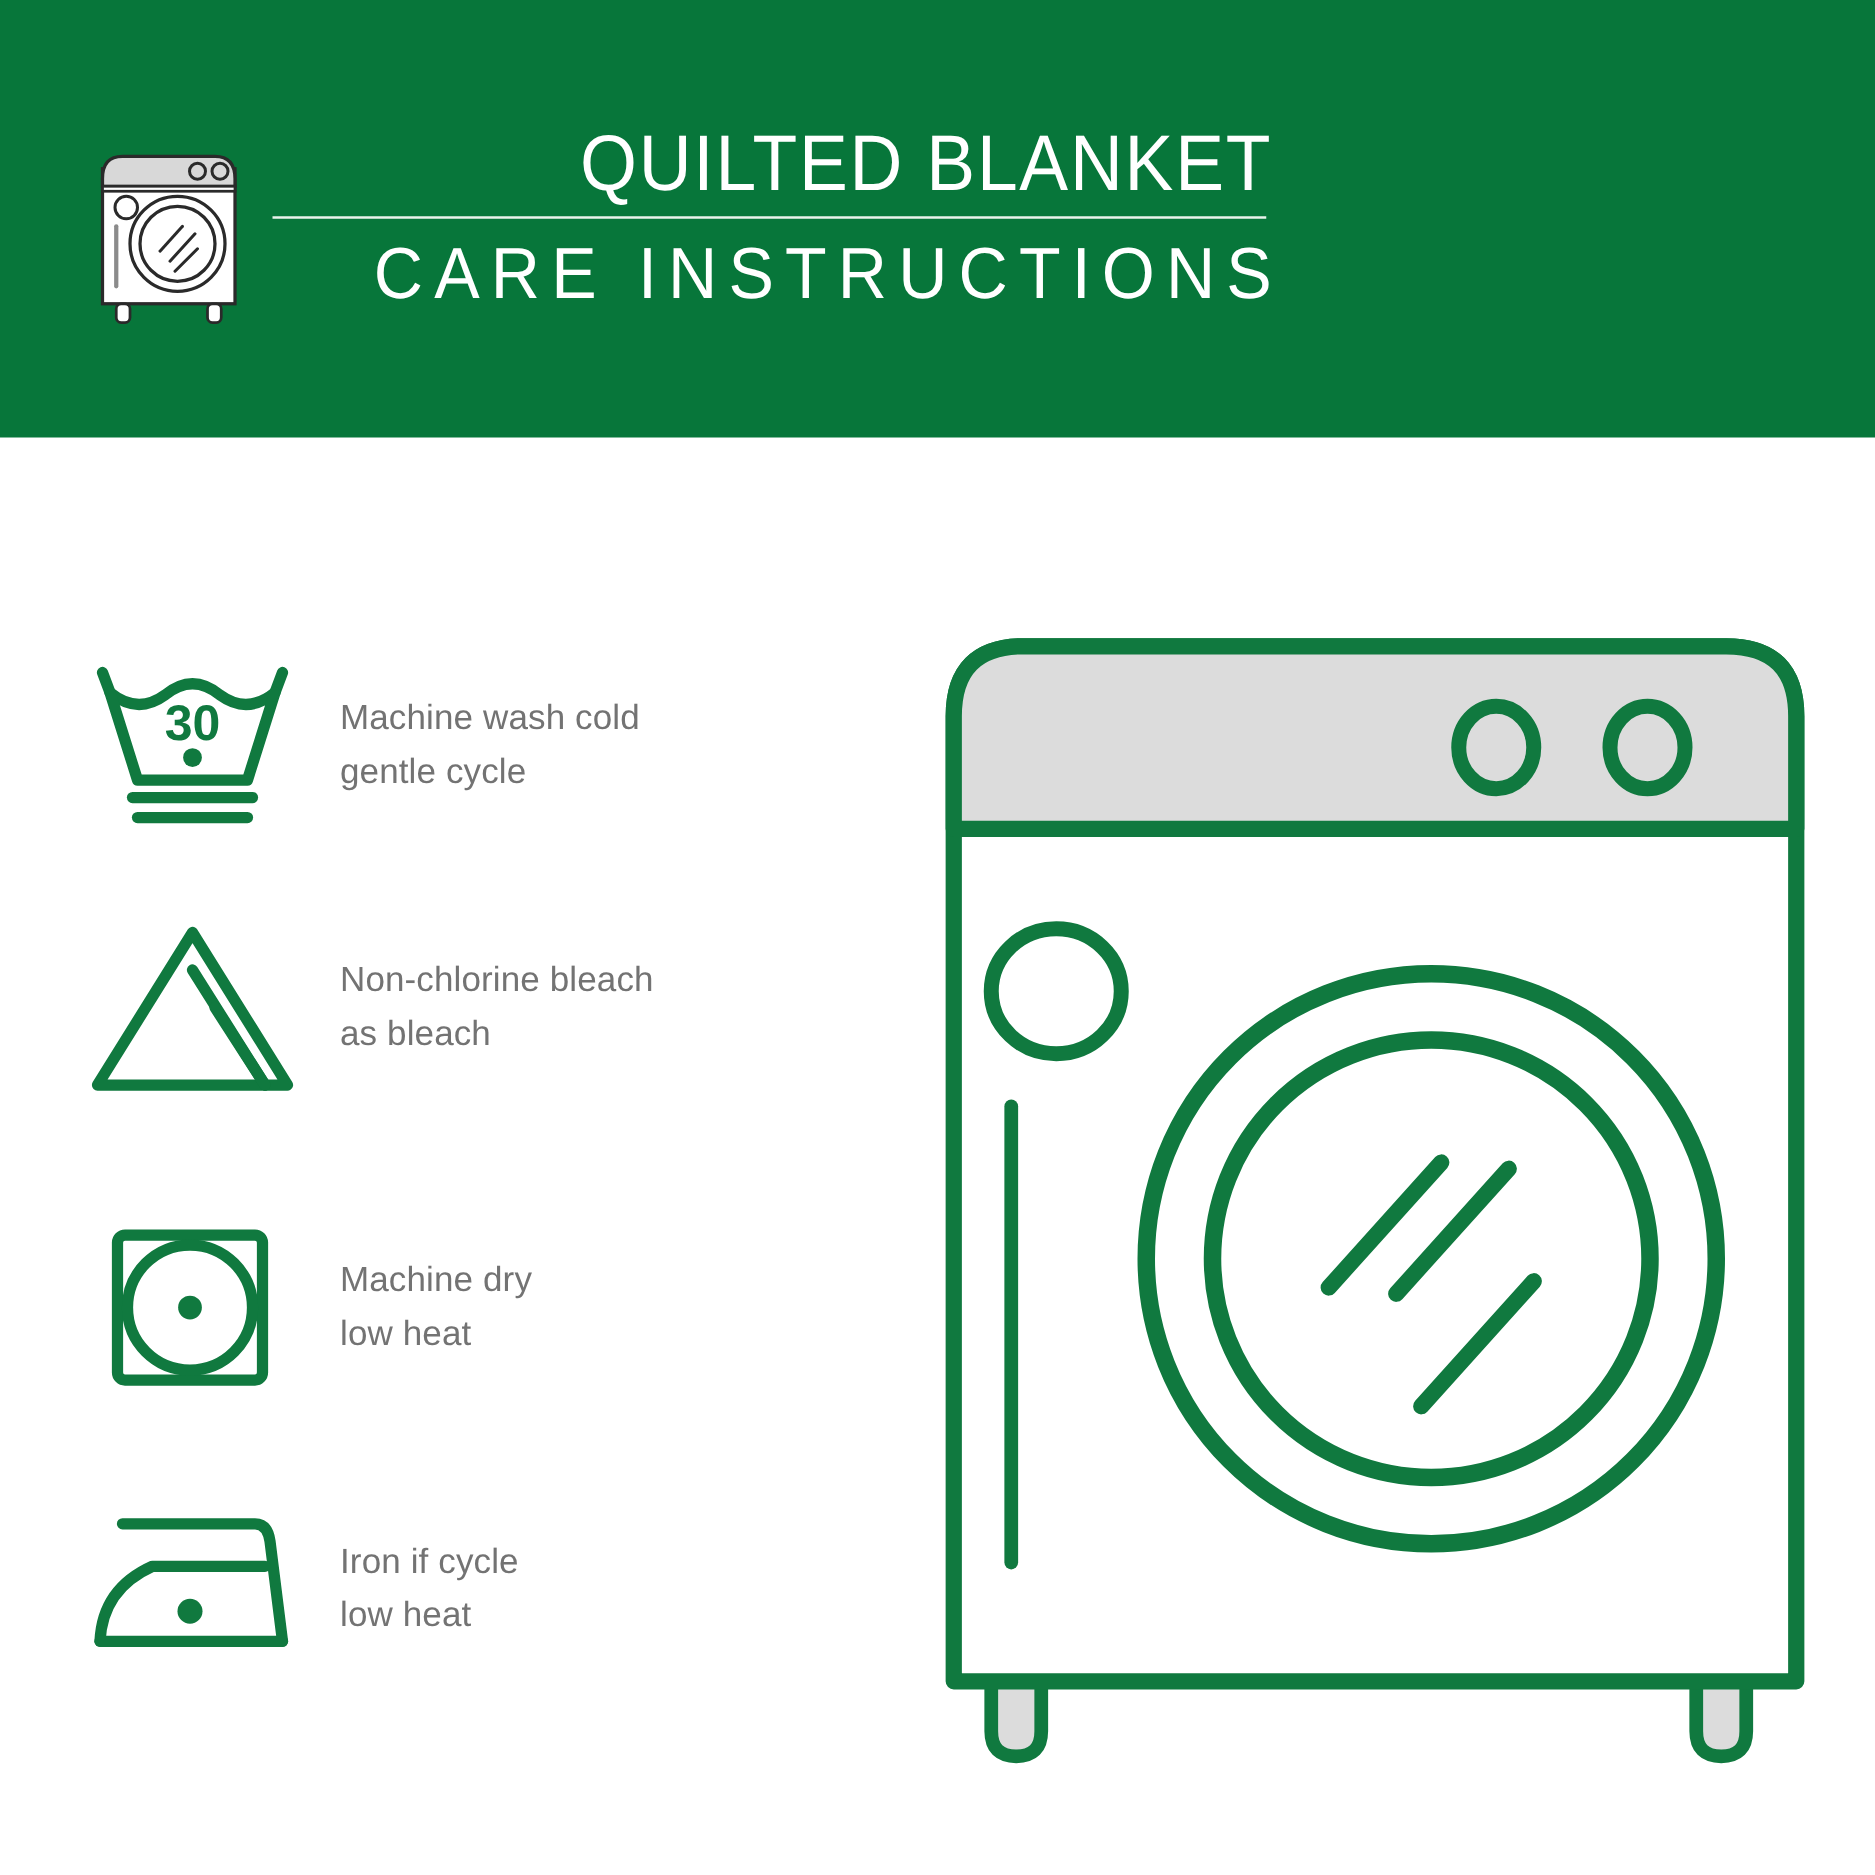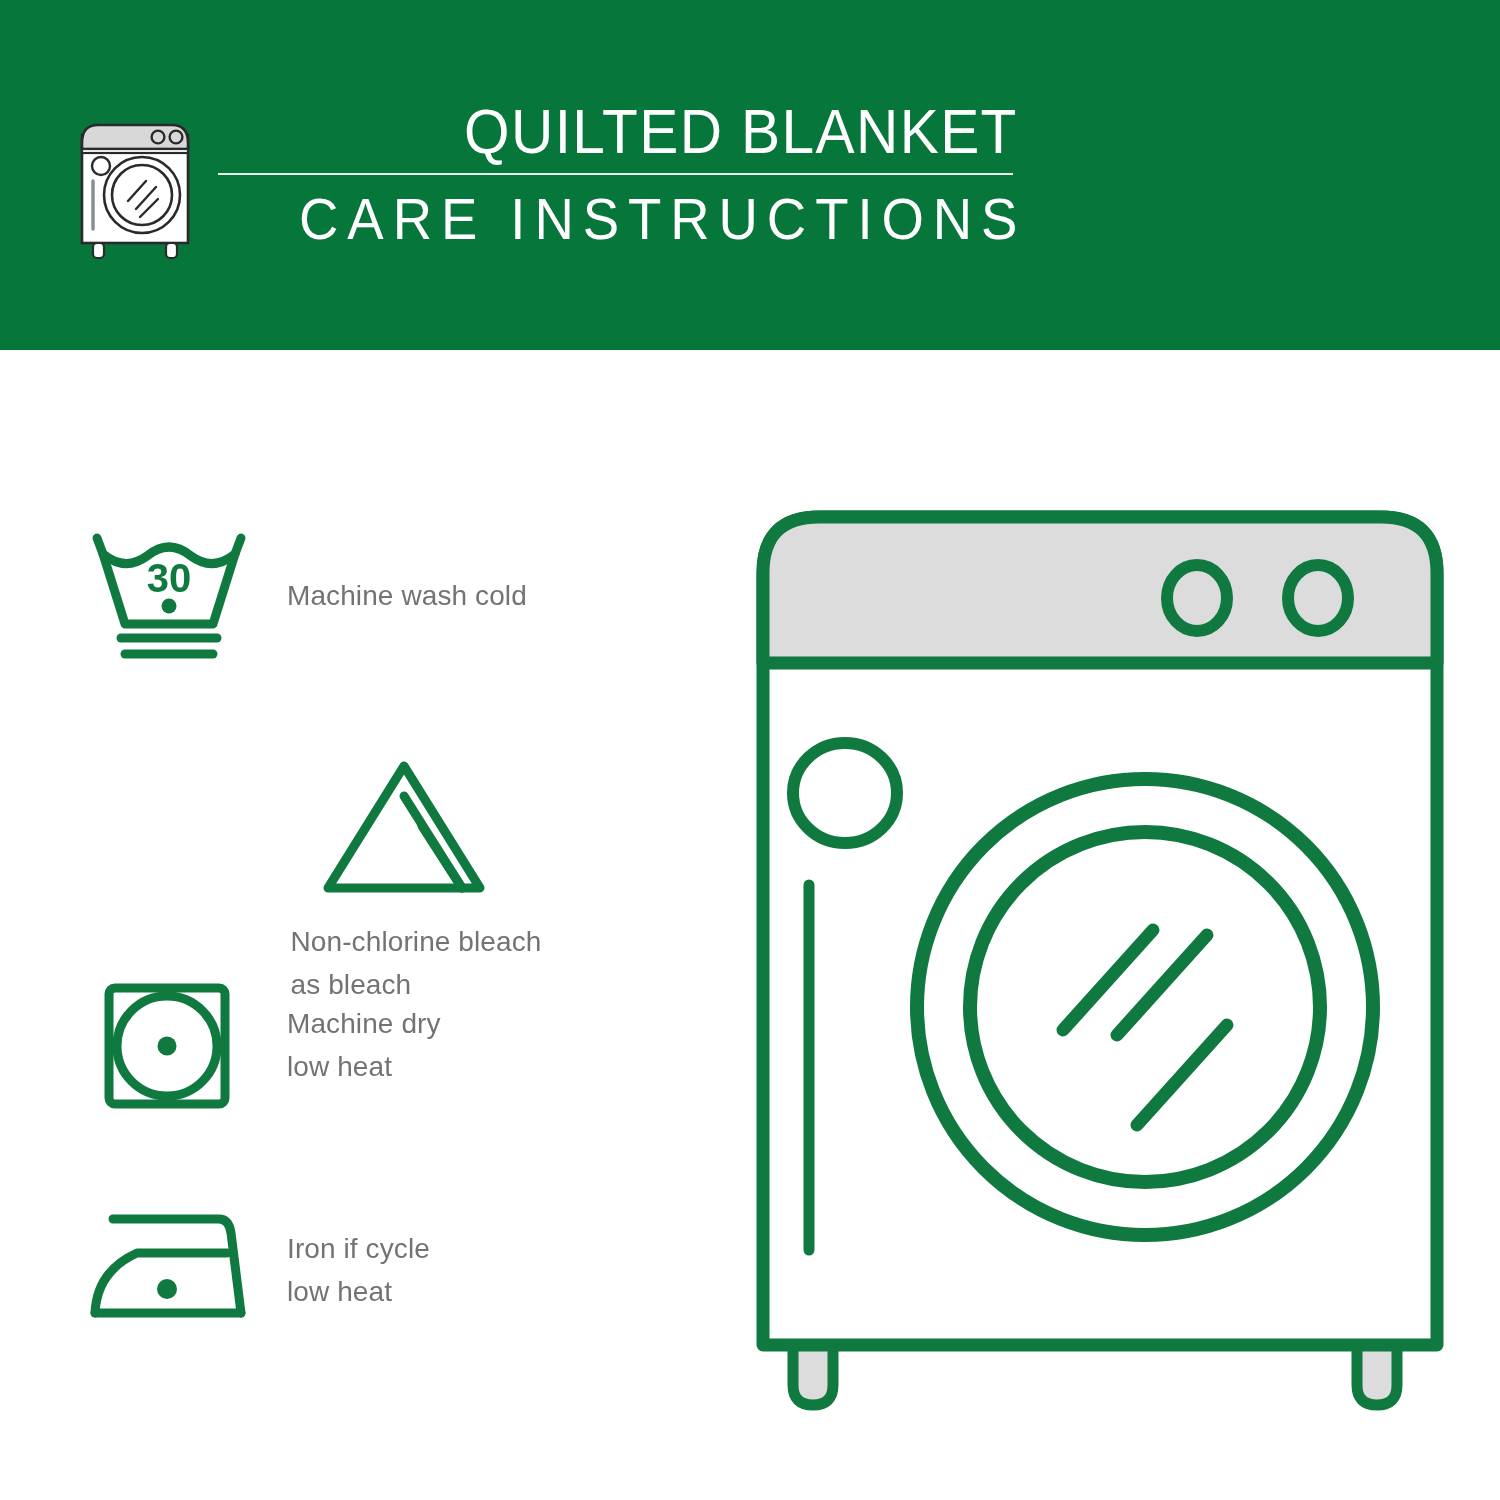--- a/index.html
+++ b/index.html
@@ -75,34 +75,34 @@
     color: #ffffff;
     line-height: 64px;
     white-space: nowrap;
     transform: scaleX(0.94);
     transform-origin: left center;
   }
 
   
   .care-list {
     position: absolute;
-    left: 15px;
+    left: 0;
     top: 350px;
     width: 740px;
     height: 1150px;
   }
   .care-row {
     position: absolute;
     left: 60px;
     width: 660px;
     display: flex;
     align-items: center;
   }
   .care-row-0 { top: 170px; height: 150px; }
-  .care-row-1 { top: 380px; height: 150px; flex-direction: column; }
+  .care-row-1 { top: 380px; height: 150px; }
   .care-row-2 { top: 620px; height: 150px; }
   .care-row-3 { top: 845px; height: 150px; }
 
   .care-icon {
     flex: 0 0 190px;
     width: 190px;
     height: 150px;
     display: flex;
     align-items: center;
     justify-content: center;
@@ -187,20 +187,21 @@
 
             <path d="M42 118 L138 118"></path>
             <path d="M46 134 L134 134"></path>
           </g>
           <text x="90" y="72" text-anchor="middle" font-family="Liberation Sans, sans-serif" font-size="40" font-weight="bold" fill="#10793f">30</text>
           <circle cx="90" cy="86" r="7.5" fill="#10793f"></circle>
         </svg>
       </div>
       <div class="care-text">
         <span class="ln">Machine wash cold</span>
+        <span class="ln">gentle cycle</span>
       </div>
     </div>
 
     <div class="care-row care-row-1">
       <div class="care-icon">
         <svg width="182" height="150" viewBox="0 0 182 150" xmlns="http://www.w3.org/2000/svg">
           <g fill="none" stroke="#10793f" stroke-width="9" stroke-linecap="round" stroke-linejoin="round">
 
             <path d="M90 16 L166 138 L14 138 Z"></path>
 

